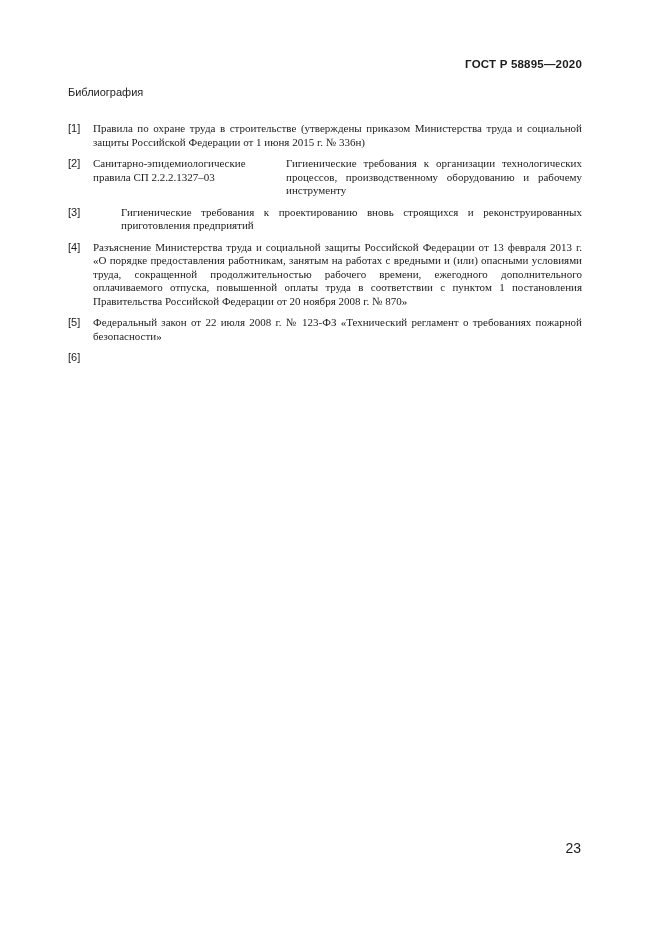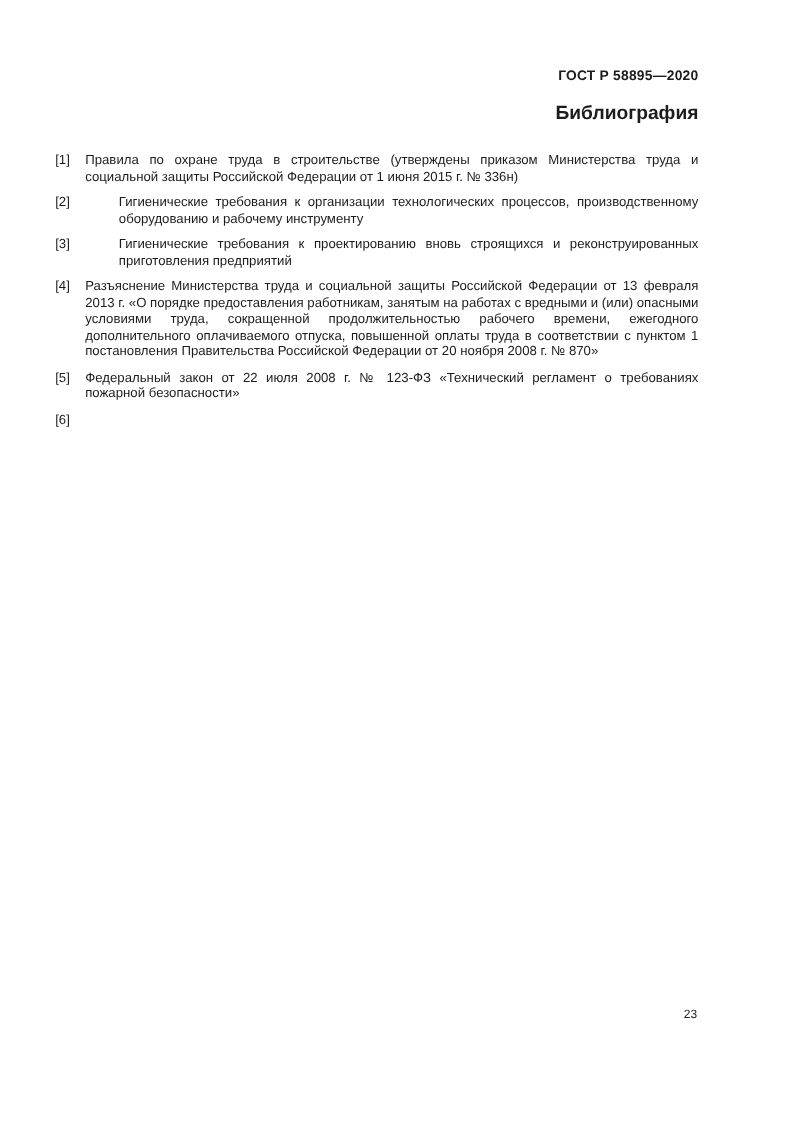--- a/index.html
+++ b/index.html
@@ -8,87 +8,89 @@
     width: 661px;
     height: 935px;
     position: relative;
     font-family: "Liberation Sans", sans-serif;
     color: #1c1c1c;
     overflow: hidden;
   }
   .page {
     position: absolute;
     inset: 0;
-    padding: 58px 79px 0 46px;
+    padding: 58px 79px 0 68px;
   }
   .header-right {
     text-align: right;
     font-weight: bold;
     font-size: 11.5px;
     letter-spacing: 0.2px;
   }
   .doc-title {
-    text-align: right;
-    font-weight: bold;
-    font-size: 16px;
+    text-align: left;
+    font-weight: normal;
+    font-size: 11px;
     margin-top: 16px;
     margin-bottom: 24px;
   }
   .entry {
     display: flex;
     font-size: 11px;
     line-height: 13.5px;
     margin-bottom: 8px;
   }
   .entry-num {
     flex: 0 0 25px;
     width: 25px;
   }
   .entry-body {
     flex: 1;
     text-align: justify;
+    font-family: Liberation Serif, serif;
   }
   .entry-body.two-col {
     display: flex;
     text-align: left;
   }
   .col-label {
     flex: 0 0 165px;
     width: 165px;
     padding-right: 10px;
   }
   .col-text {
     flex: 1;
     text-align: justify;
     margin-left: 28px;
   }
   .page-number {
     position: absolute;
     top: 840px;
     right: 80px;
-    font-size: 10px;
+    font-size: 14px;
   }
 </style>
 </head>
 <body>
 
 <div class="page">
 
   <div class="header-right">ГОСТ Р 58895—2020</div>
 
   <div class="doc-title">Библиография</div>
 
   <div class="entry">
     <span class="entry-num">[1]</span>
     <div class="entry-body">Правила по охране труда в строительстве (утверждены приказом Министерства труда и социальной защиты Российской Федерации от 1 июня 2015 г. № 336н)</div>
   </div>
 
   <div class="entry">
     <span class="entry-num">[2]</span>
     <div class="entry-body two-col">
+      <div class="col-label">Санитарно-эпидемиологические правила СП 2.2.2.1327–03</div>
       <div class="col-text">Гигиенические требования к организации технологических процессов, производственному оборудованию и рабочему инструменту</div>
     </div>
   </div>
 
   <div class="entry">
     <span class="entry-num">[3]</span>
     <div class="entry-body two-col">
       <div class="col-text">Гигиенические требования к проектированию вновь строящихся и реконструированных приготовления предприятий</div>
     </div>
   </div>

